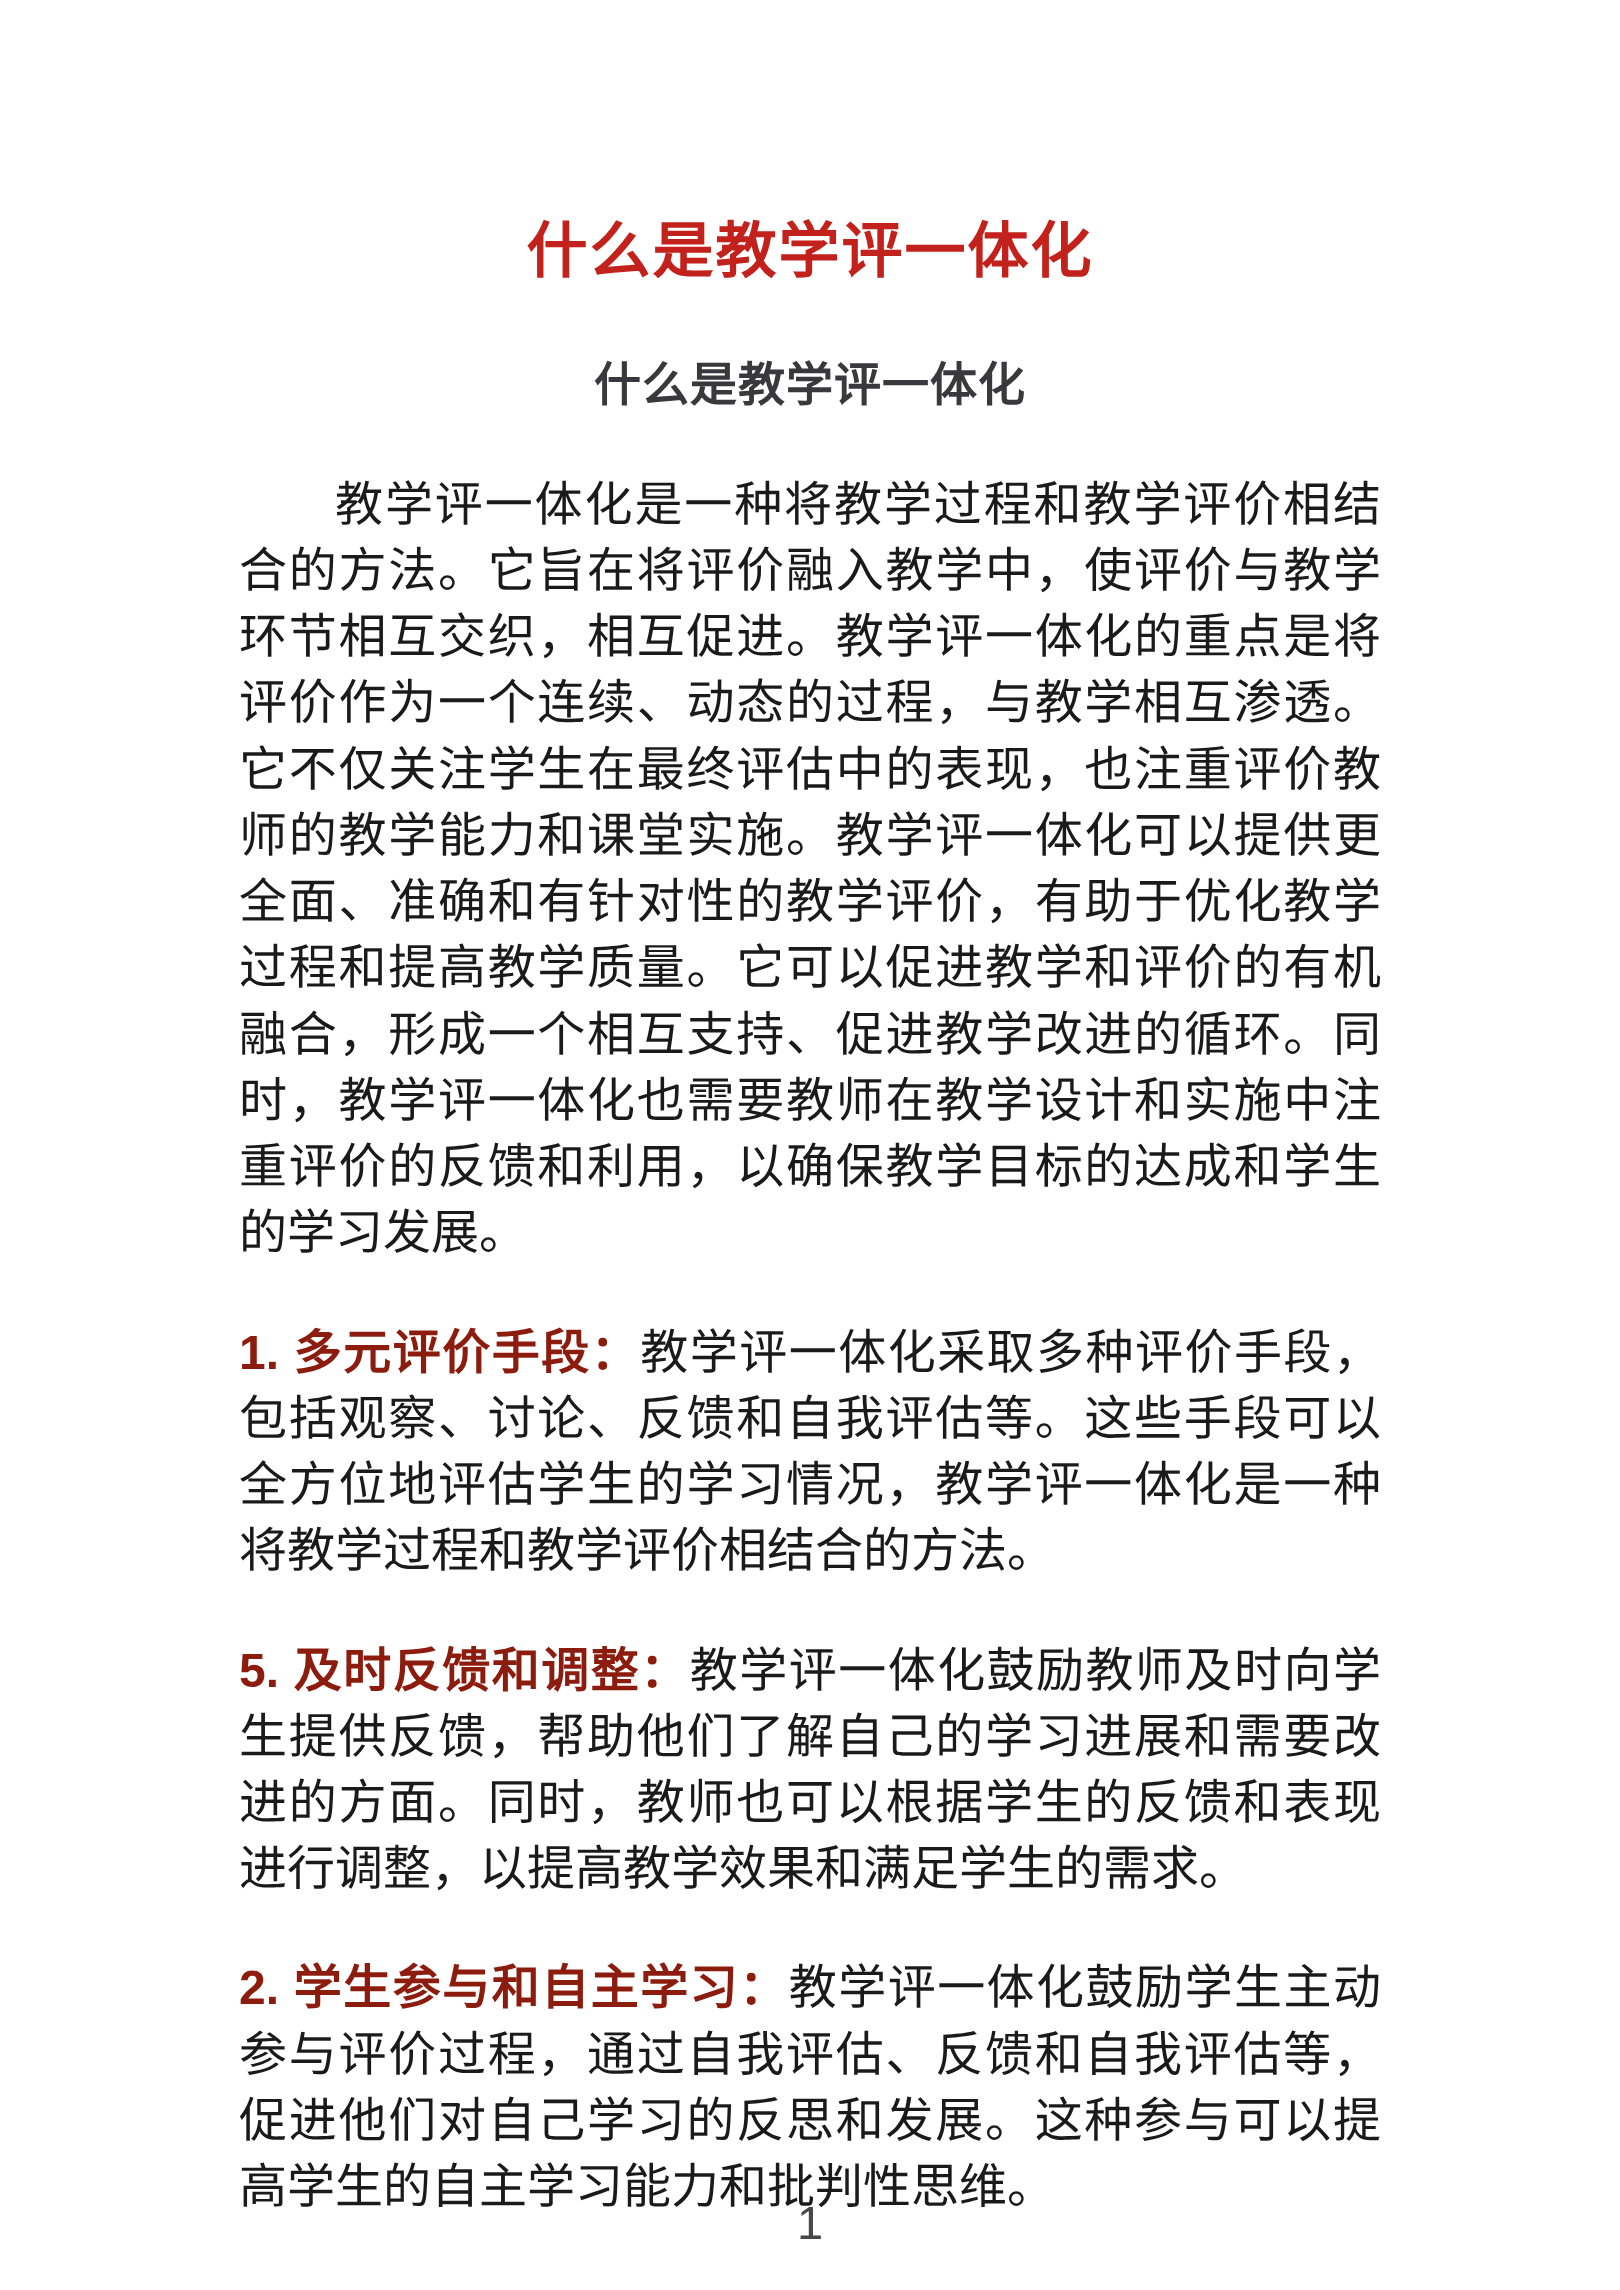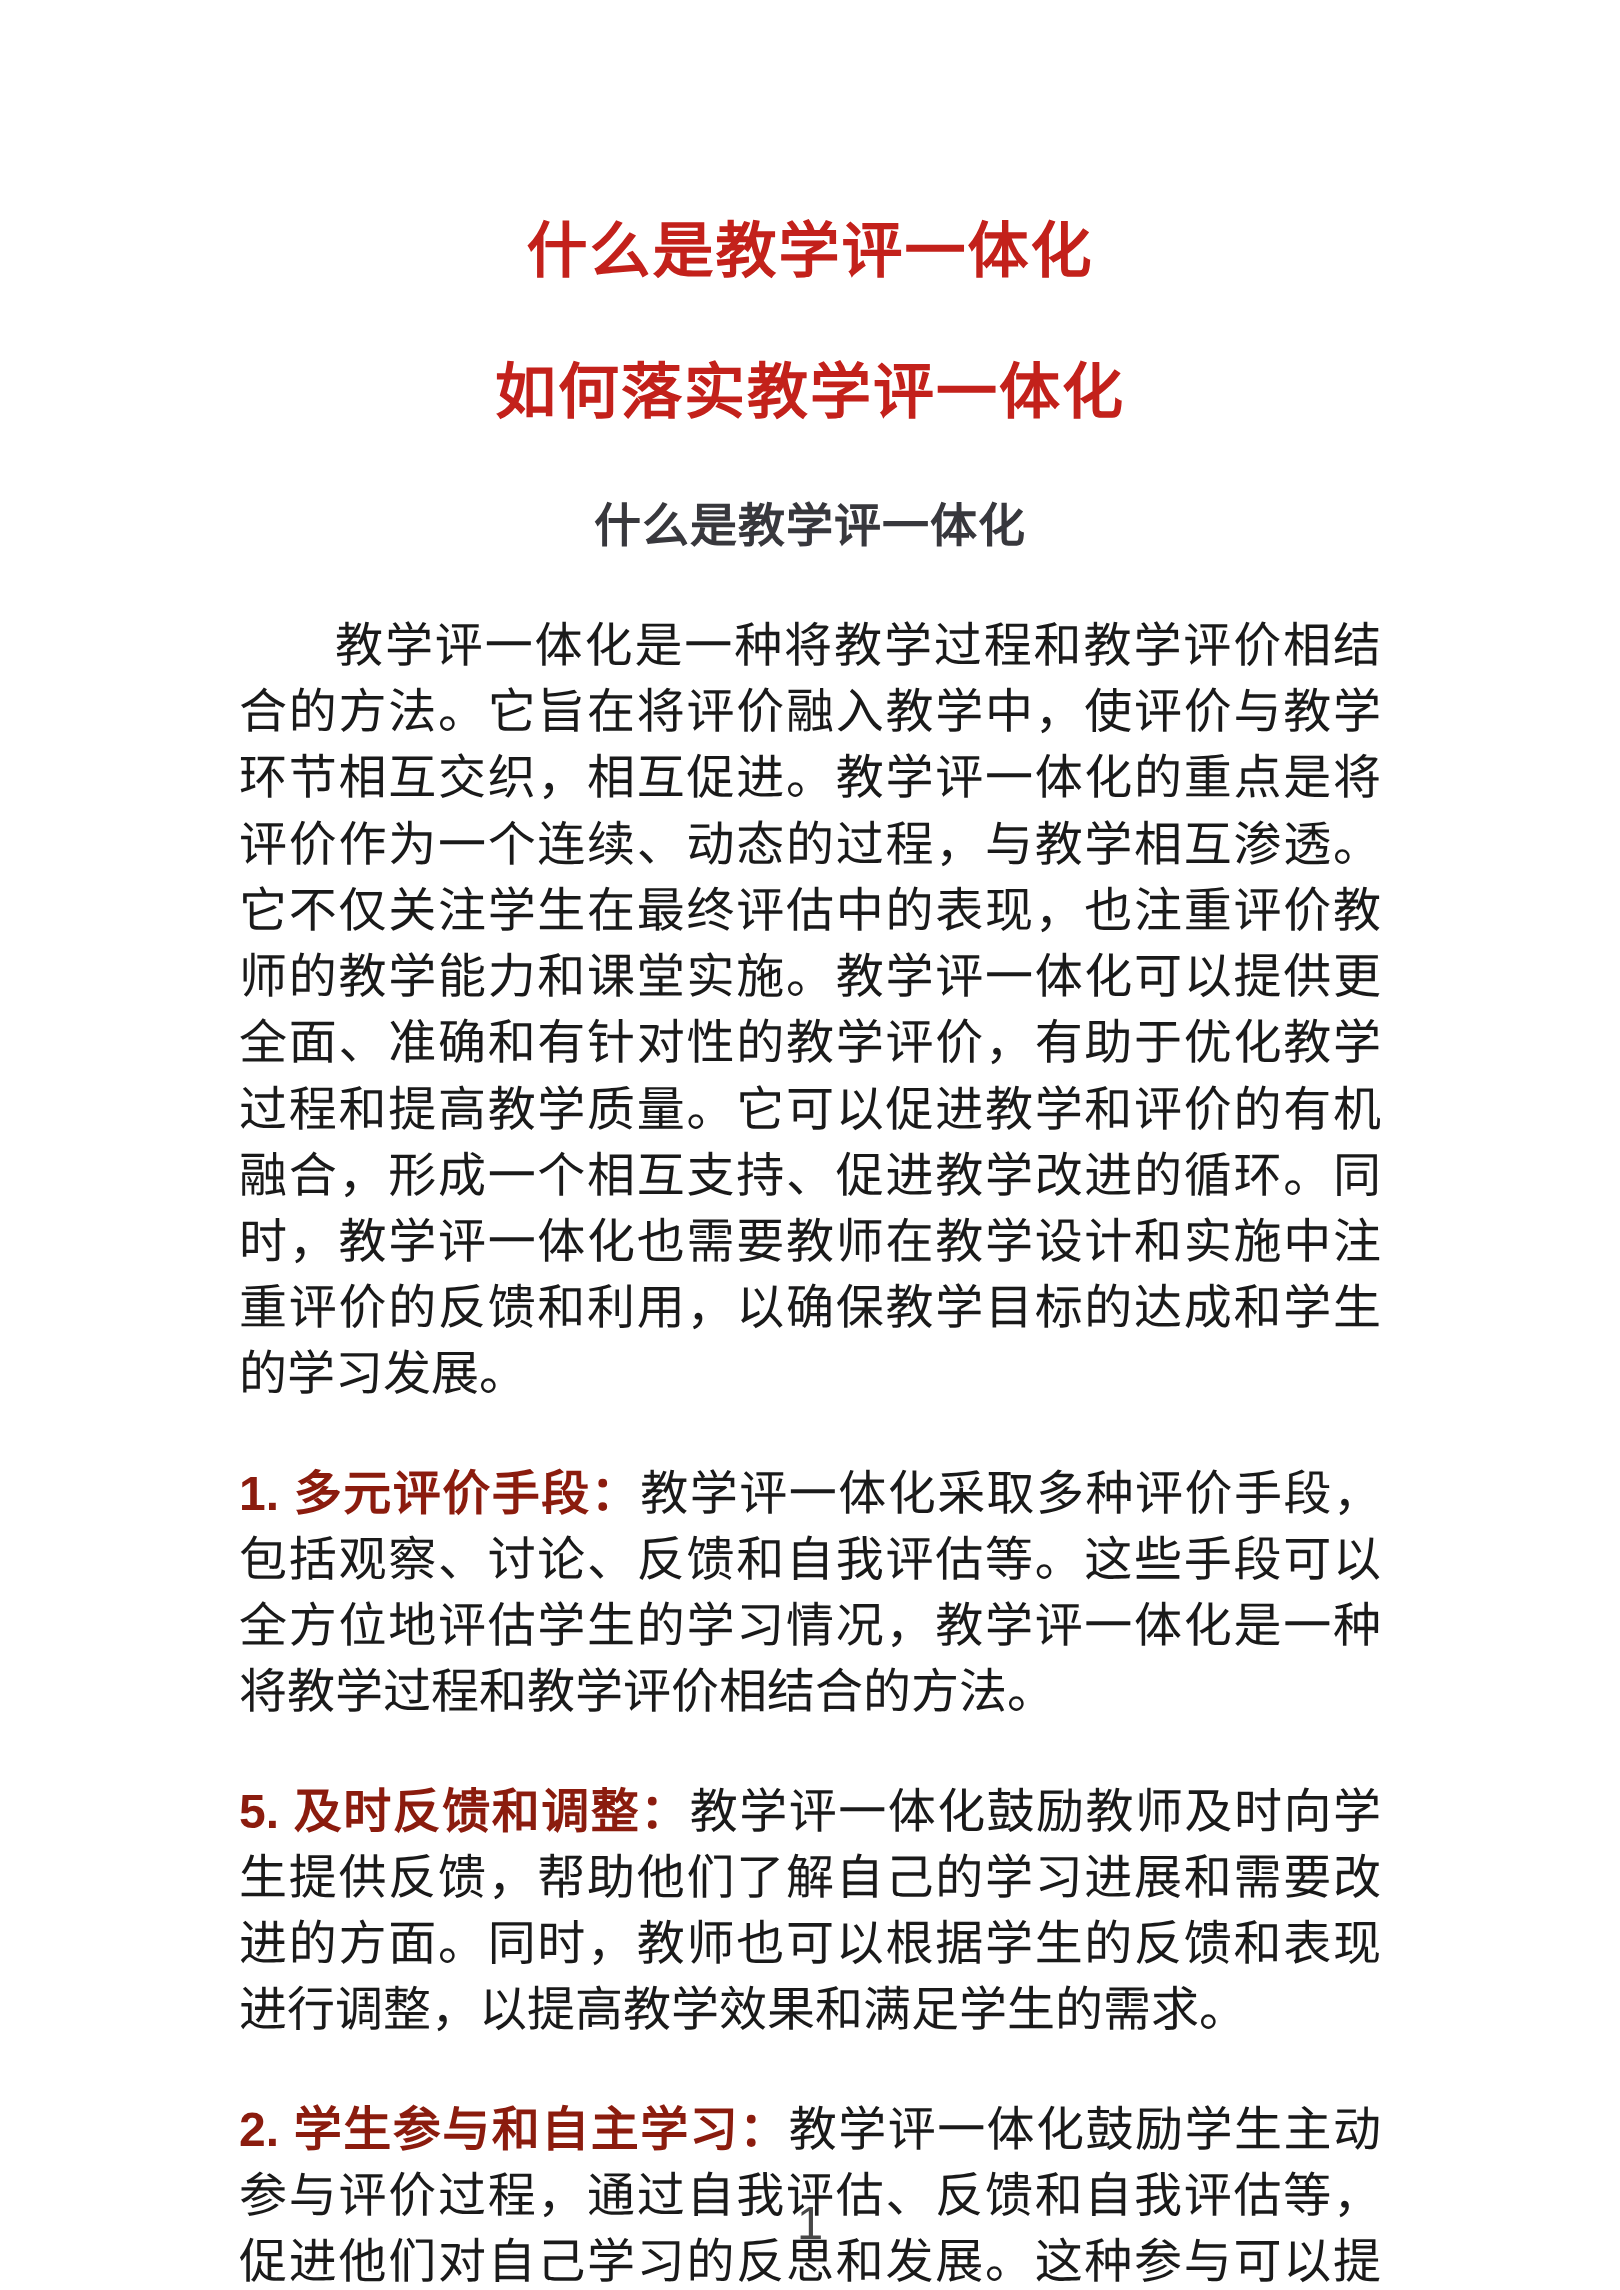--- a/index.html
+++ b/index.html
@@ -68,21 +68,20 @@
   }
 </style>
 </head>
 <body>
 
 <div class="page">
   <div class="content">
 
     <h1 class="main-title">什么是教学评一体化</h1>
 
-    <h1 class="main-title">如何落实教学评一体化</h1>
 
     <h2 class="sub-title">什么是教学评一体化</h2>
 
     <p class="body-text intro">教学评一体化是一种将教学过程和教学评价相结合的方法。它旨在将评价融入教学中，使评价与教学环节相互交织，相互促进。教学评一体化的重点是将评价作为一个连续、动态的过程，与教学相互渗透。它不仅关注学生在最终评估中的表现，也注重评价教师的教学能力和课堂实施。教学评一体化可以提供更全面、准确和有针对性的教学评价，有助于优化教学过程和提高教学质量。它可以促进教学和评价的有机融合，形成一个相互支持、促进教学改进的循环。同时，教学评一体化也需要教师在教学设计和实施中注重评价的反馈和利用，以确保教学目标的达成和学生的学习发展。</p>
 
     <p class="body-text"><span class="section-heading">1. 多元评价手段：</span><span>教学评一体化采取多种评价手段，包括观察、讨论、反馈和自我评估等。这些手段可以全方位地评估学生的学习情况，教学评一体化是一种将教学过程和教学评价相结合的方法。</span></p>
 
     <p class="body-text"><span class="section-heading">5. 及时反馈和调整：</span><span>教学评一体化鼓励教师及时向学生提供反馈，帮助他们了解自己的学习进展和需要改进的方面。同时，教师也可以根据学生的反馈和表现进行调整，以提高教学效果和满足学生的需求。</span></p>
 
     <p class="body-text"><span class="section-heading">2. 学生参与和自主学习：</span><span>教学评一体化鼓励学生主动参与评价过程，通过自我评估、反馈和自我评估等，促进他们对自己学习的反思和发展。这种参与可以提高学生的自主学习能力和批判性思维。</span></p>

